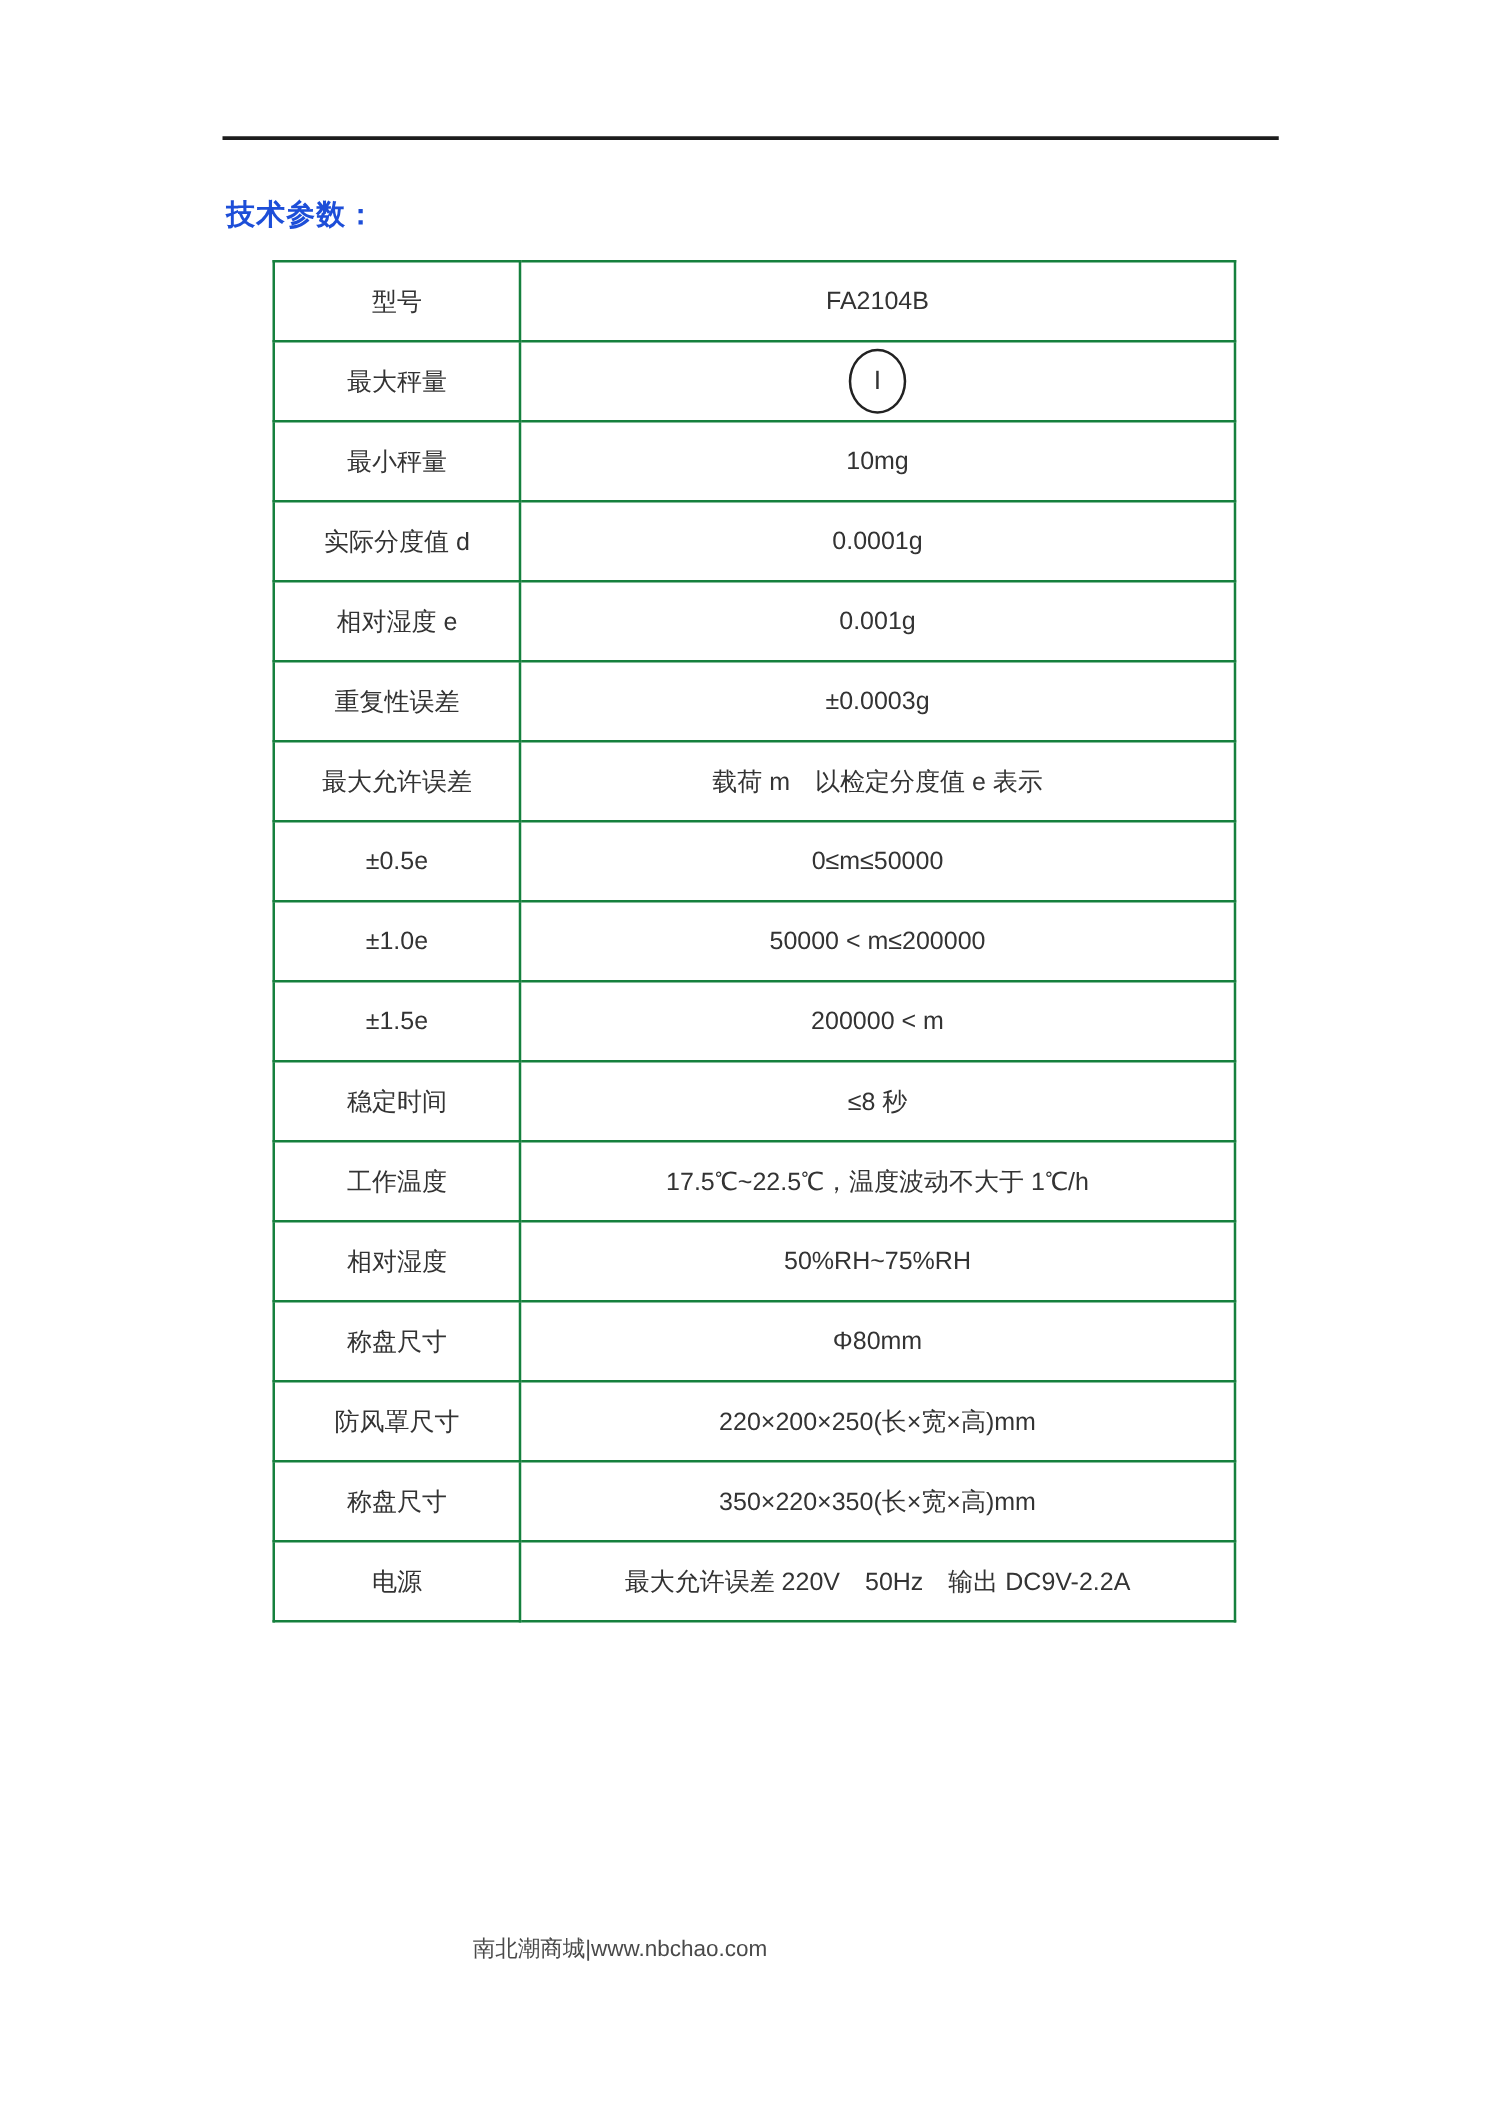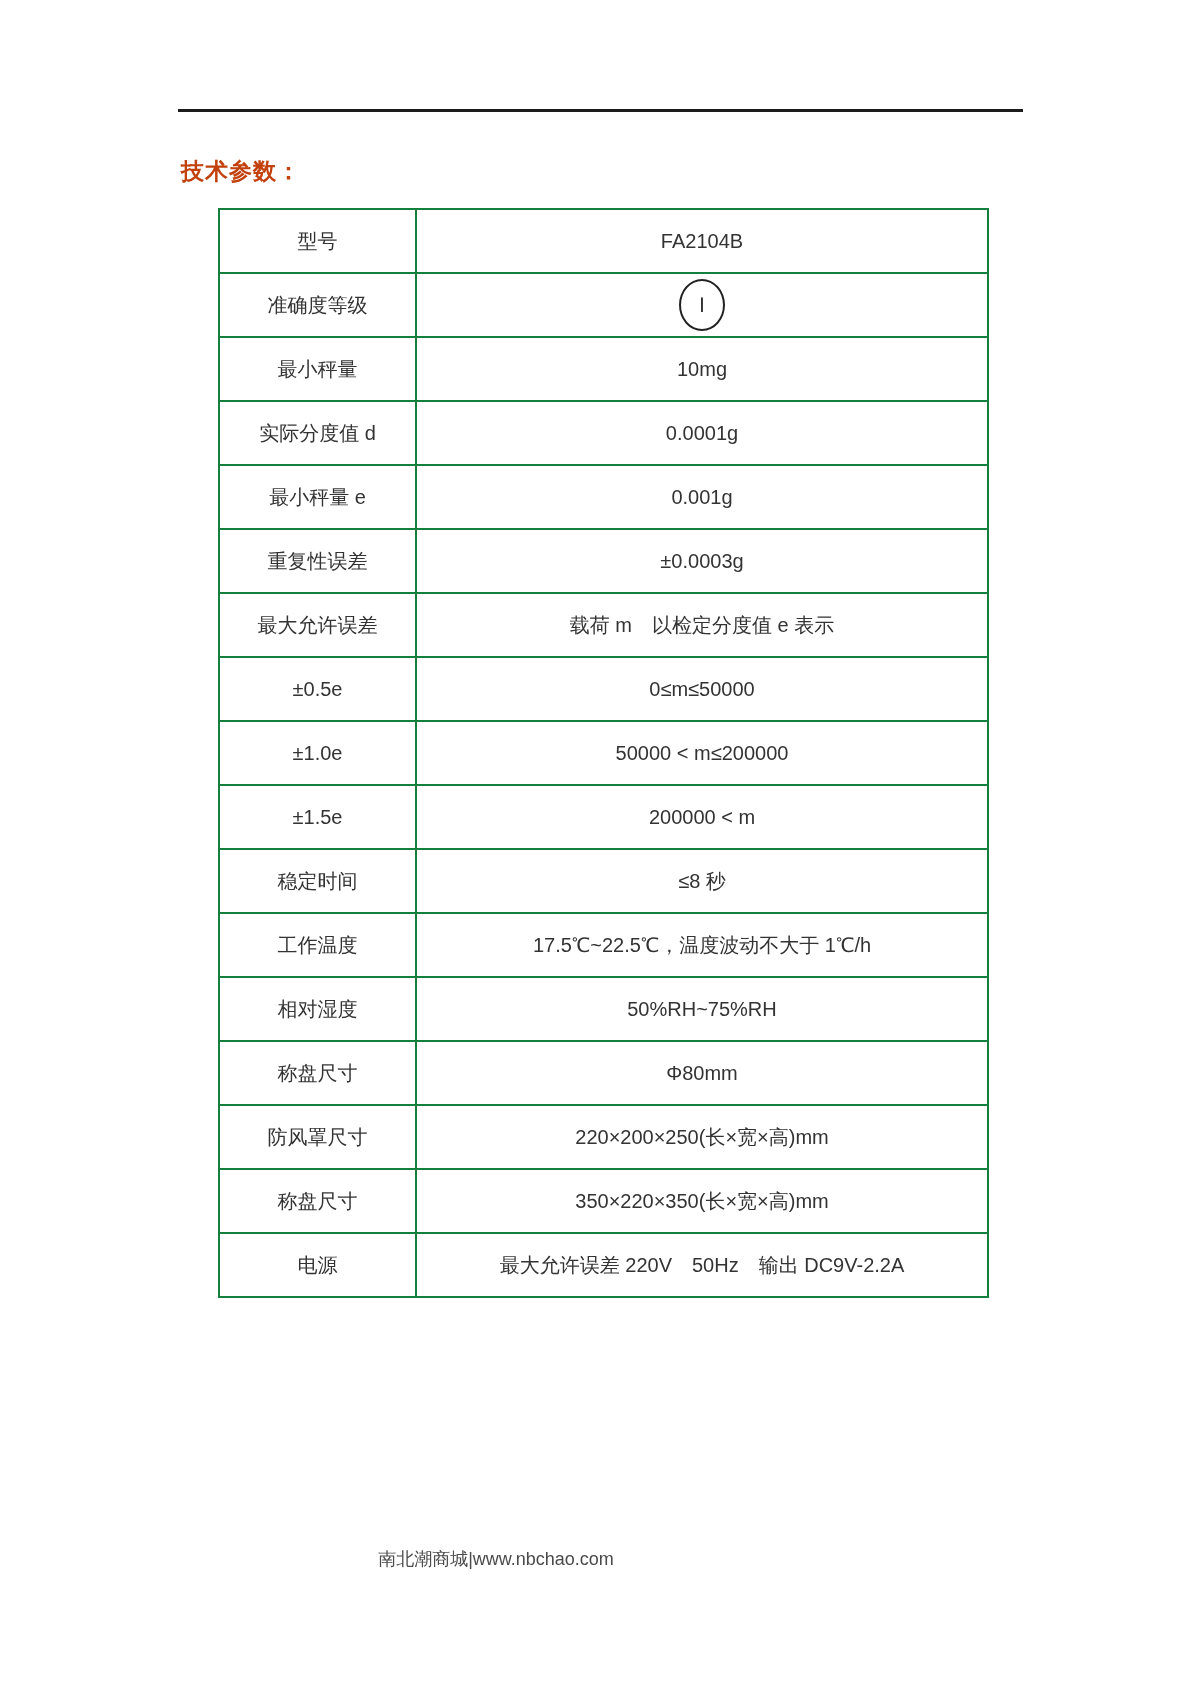--- a/index.html
+++ b/index.html
@@ -26,21 +26,21 @@
     width: 845px;
     height: 3px;
     background: #1c1c1c;
   }
   .page-title {
     position: absolute;
     left: 181px;
     top: 156px;
     font-size: 23px;
     font-weight: bold;
-    color: #c2410c;
+    color: #1d4ed8;
     letter-spacing: 1px;
   }
   table.spec-table {
     position: absolute;
     left: 218px;
     top: 208px;
     width: 765px;
     border-collapse: collapse;
     table-layout: fixed;
   }
@@ -88,35 +88,35 @@
 
   <div class="page-title">技术参数：</div>
 
   <table class="spec-table">
     <tbody>
       <tr>
         <td class="label-cell">型号</td>
         <td class="value-cell">FA2104B</td>
       </tr>
       <tr>
-        <td class="label-cell">准确度等级</td>
+        <td class="label-cell">最大秤量</td>
         <td class="value-cell">
           <span class="circle">Ⅰ</span>
         </td>
       </tr>
       <tr>
         <td class="label-cell">最小秤量</td>
         <td class="value-cell">10mg</td>
       </tr>
       <tr>
         <td class="label-cell">实际分度值 d</td>
         <td class="value-cell">0.0001g</td>
       </tr>
       <tr>
-        <td class="label-cell">最小秤量 e</td>
+        <td class="label-cell">相对湿度 e</td>
         <td class="value-cell">0.001g</td>
       </tr>
       <tr>
         <td class="label-cell">重复性误差</td>
         <td class="value-cell">±0.0003g</td>
       </tr>
       <tr>
         <td class="label-cell">最大允许误差</td>
         <td class="value-cell">载荷 m　以检定分度值 e 表示</td>
       </tr>

